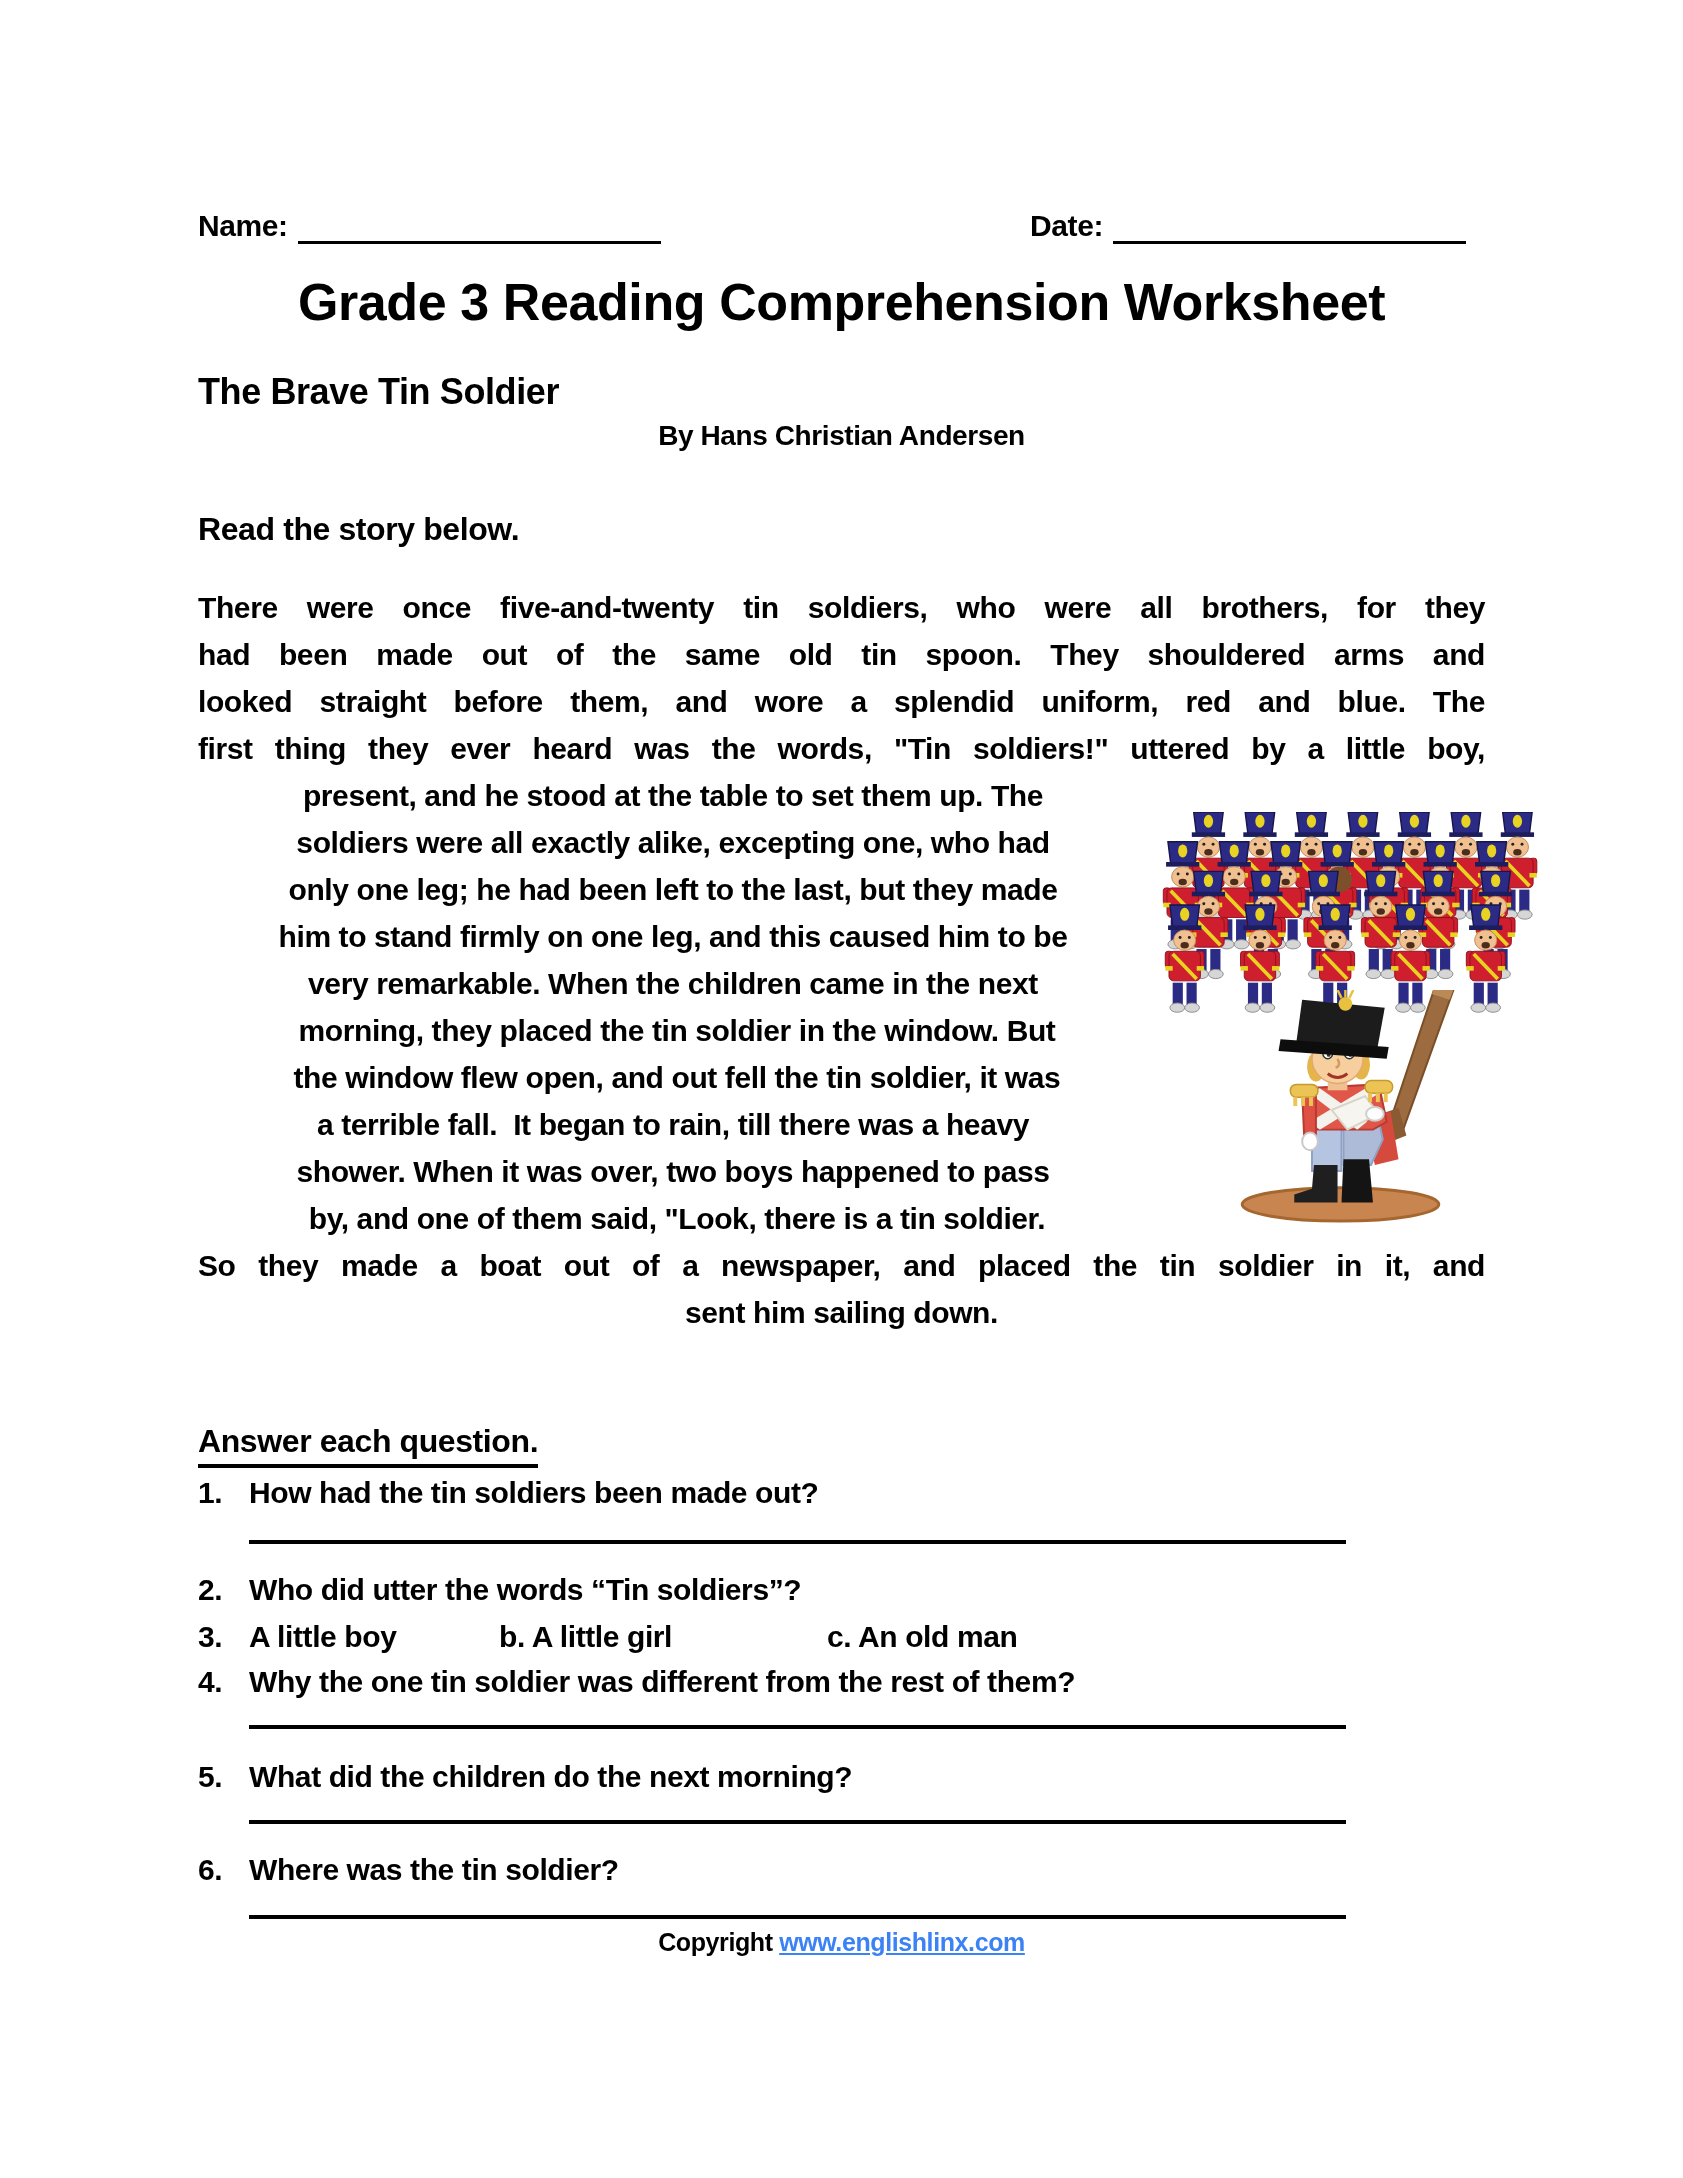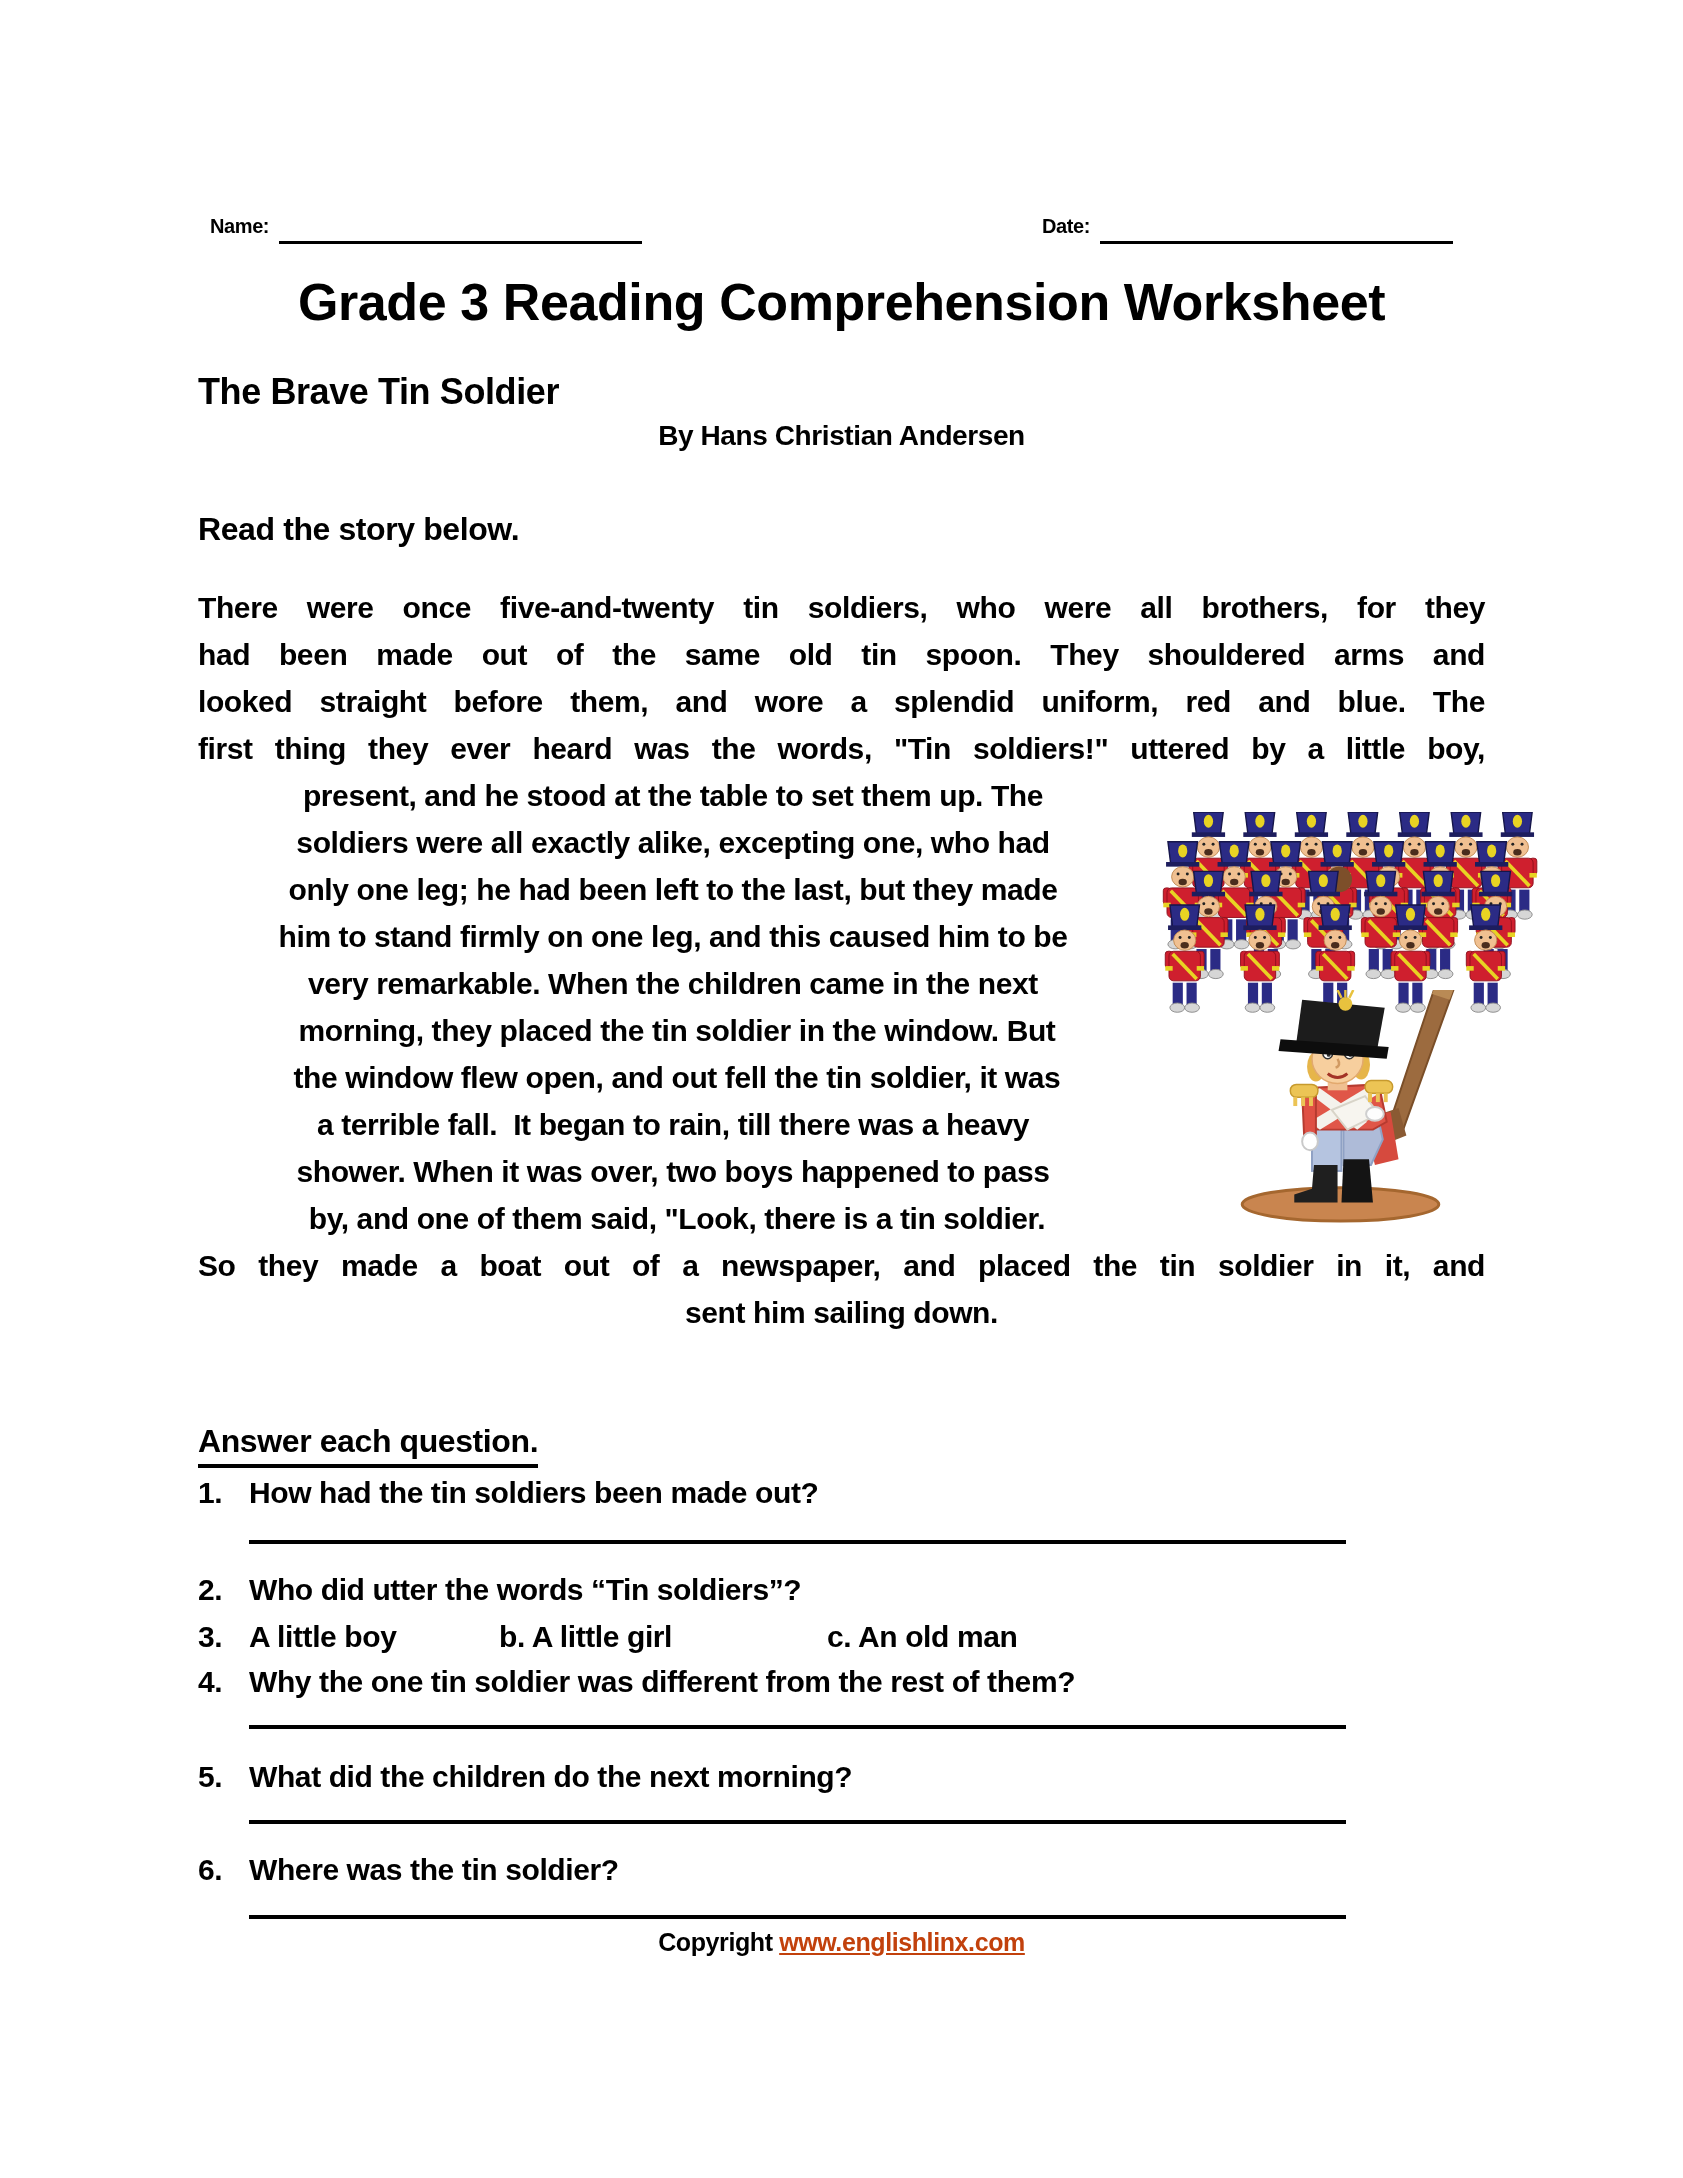--- a/index.html
+++ b/index.html
@@ -9,21 +9,21 @@
     background:#ffffff;
     font-family:"Liberation Sans", sans-serif;
     font-weight:700;
     color:#000;
     letter-spacing:-0.4px;
     overflow:hidden;
   }
   .abs{position:absolute;}
   
   .hdr-group{display:flex;align-items:flex-end;height:40px;}
-  .hdr-label{font-size:20px;line-height:36px;white-space:pre;margin-left:12px;}
+  .hdr-label{font-size:30px;line-height:36px;white-space:pre;}
   .blank{display:inline-block;border-bottom:3px solid #000;height:34px;margin-left:10px;}
   .name-blank{width:363px;}
   .date-blank{width:353px;}
   
   .title{left:198px;width:1287px;text-align:center;font-size:52px;line-height:46px;}
   .story-title{left:198px;width:1287px;font-size:36px;line-height:40px;}
   .byline{left:198px;width:1287px;text-align:center;font-size:28px;line-height:32px;}
   .instruction{left:198px;font-size:32px;line-height:36px;}
   
   .story{left:198px;top:584px;width:1287px;font-size:30px;}
@@ -33,21 +33,21 @@
   
   .q-heading{left:198px;font-size:32px;line-height:36px;}
   .q-heading span{border-bottom:4px solid #000;padding-bottom:5px;}
   .q-row{left:198px;width:1287px;font-size:30px;line-height:42px;height:42px;}
   .q-num{position:absolute;left:0;top:0;}
   .q-text{position:absolute;left:51px;top:0;white-space:pre;}
   .q-opt{position:absolute;top:0;white-space:pre;}
   .ans-line{left:249px;width:1097px;height:0;border-top:4px solid #000;}
   
   .copyright{left:198px;width:1287px;text-align:center;font-size:25px;line-height:30px;}
-  .link{color:#c2410c;text-decoration:underline;cursor:pointer;}
+  .link{color:#3b82f6;text-decoration:underline;cursor:pointer;}
   svg{display:block;}
 </style>
 </head>
 <body>
 
 <div class="page">
 
   <div class="abs hdr-group" style="top:204px;left:198px;">
     <span class="hdr-label">Name:</span>
     <span class="blank name-blank"></span>

